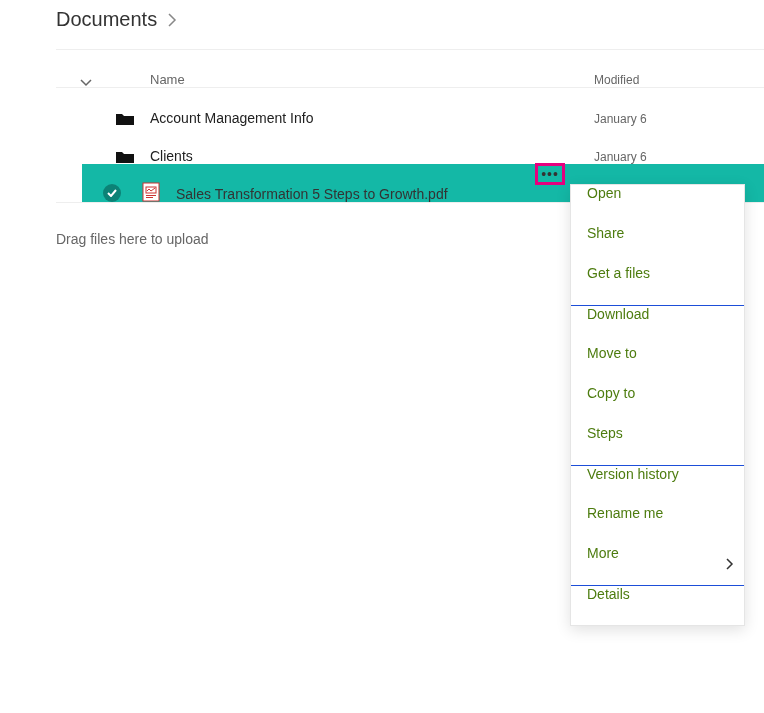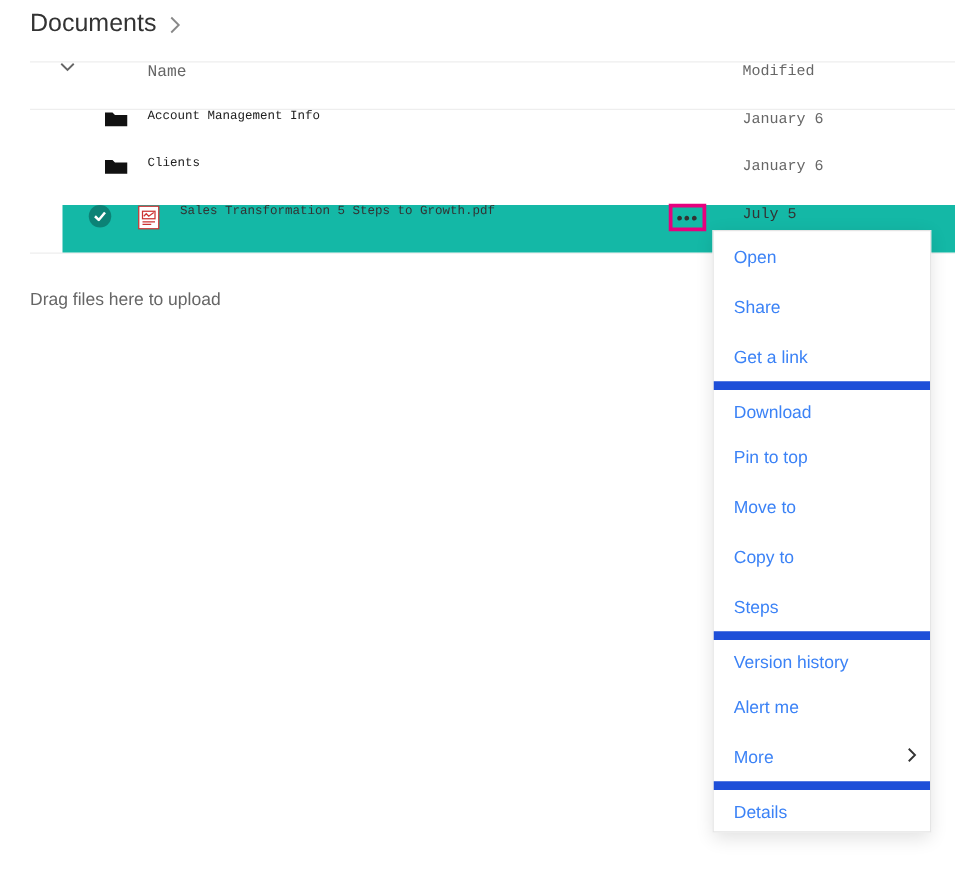--- a/index.html
+++ b/index.html
@@ -1,39 +1,39 @@
 <!DOCTYPE html>
 <html><head>
 <meta charset="utf-8">
 <style>
   * { box-sizing: border-box; margin: 0; padding: 0; }
   html, body { width: 764px; height: 713px; font-family: "Segoe UI", Arial, sans-serif; font-size: 14px; color: #333; background: #fff; overflow: hidden; }
-  .page { padding: 8px 0 0 24px; }
+  .page { padding: 8px 0 0 56px; }
   .breadcrumb { display: flex; align-items: center; gap: 10px; font-size: 20px; font-weight: 300; color: #333; margin-bottom: 18px; }
   .breadcrumb .chev { display: inline-flex; }
   .table { border-top: 1px solid #eee; border-bottom: 1px solid #eee; }
-  .row { display: flex; align-items: flex-start; height: 38px; font-family: Liberation Mono, monospace; }
+  .row { display: flex; align-items: flex-end; height: 38px; }
   .hdr { color: #666; font-size: 13px; border-bottom: 1px solid #eee; }
   .col-check { width: 60px; display: flex; justify-content: center; align-items: center; }
   .col-icon { width: 34px; display: flex; align-items: center; }
   .col-name { flex: 1; display: flex; align-items: center; gap: 8px; }
   .col-modified { width: 170px; color: #666; font-size: 12px; }
-  .name-text { color: #212121; font-size: 10px; }
+  .name-text { color: #212121; font-size: 14px; }
   .row.selected { background: #14b8a6; margin-left: 26px; }
   .row.selected .name-text,
   .row.selected .col-modified { color: #333; }
   .check-circle { width: 18px; height: 18px; border-radius: 50%; background: #0c8276; display: flex; align-items: center; justify-content: center; }
   .folder-svg { width: 18px; height: 14px; }
   .pdf-svg { width: 18px; height: 20px; }
   .drag-hint { text-align: left; color: #666; font-size: 14px; margin-top: 28px; }
   .more-btn { position: absolute; left: 535px; top: 163px; width: 30px; height: 22px; border: 3px solid #e6007e; display: flex; align-items: center; justify-content: center; background: transparent; cursor: pointer; }
   .more-dots { font-size: 14px; color: #333; letter-spacing: 1px; line-height: 0; }
   .menu { position: absolute; left: 570px; top: 184px; width: 175px; background: #fff; border: 1px solid #e5e5e5; box-shadow: 0 4px 14px rgba(0,0,0,0.12); }
-  .menu-item { height: 40px; display: flex; align-items: center; padding: 0 16px; font-size: 14px; color: #3b82f6; cursor: pointer; position: relative; }
-  .menu-sep { border-top: 7px solid #1d4ed8; }
+  .menu-item { height: 40px; display: flex; padding: 0 16px; font-size: 14px; color: #4d7c0f; cursor: pointer; position: relative; }
+  .menu-sep { border-top: 1px solid #1d4ed8; }
   .menu-item .sub-chev { position: absolute; right: 10px; top: 50%; transform: translateY(-50%); }
   .hdr-chev svg { display: block; }
 </style>
 </head>
 <body>
 
 <div class="page">
   <div class="breadcrumb">
     <span>Documents</span>
     <span class="chev">
@@ -112,42 +112,39 @@
 </div>
 
 <div class="menu" id="menu">
     <div class="menu-item">
       <span>Open</span>
     </div>
     <div class="menu-item">
       <span>Share</span>
     </div>
     <div class="menu-item">
-      <span>Get a link</span>
+      <span>Get a files</span>
     </div>
     <div class="menu-item menu-sep">
       <span>Download</span>
-    </div>
-    <div class="menu-item">
-      <span>Pin to top</span>
     </div>
     <div class="menu-item">
       <span>Move to</span>
     </div>
     <div class="menu-item">
       <span>Copy to</span>
     </div>
     <div class="menu-item">
       <span>Steps</span>
     </div>
     <div class="menu-item menu-sep">
       <span>Version history</span>
     </div>
     <div class="menu-item">
-      <span>Alert me</span>
+      <span>Rename me</span>
     </div>
     <div class="menu-item">
       <span>More</span>
       <span class="sub-chev"><svg width="8" height="12" viewBox="0 0 8 12">
           <path d="M1 1 L6 6 L1 11" stroke="#333" stroke-width="1.5" fill="none"></path>
         </svg></span>
     </div>
     <div class="menu-item menu-sep">
       <span>Details</span>
     </div>

